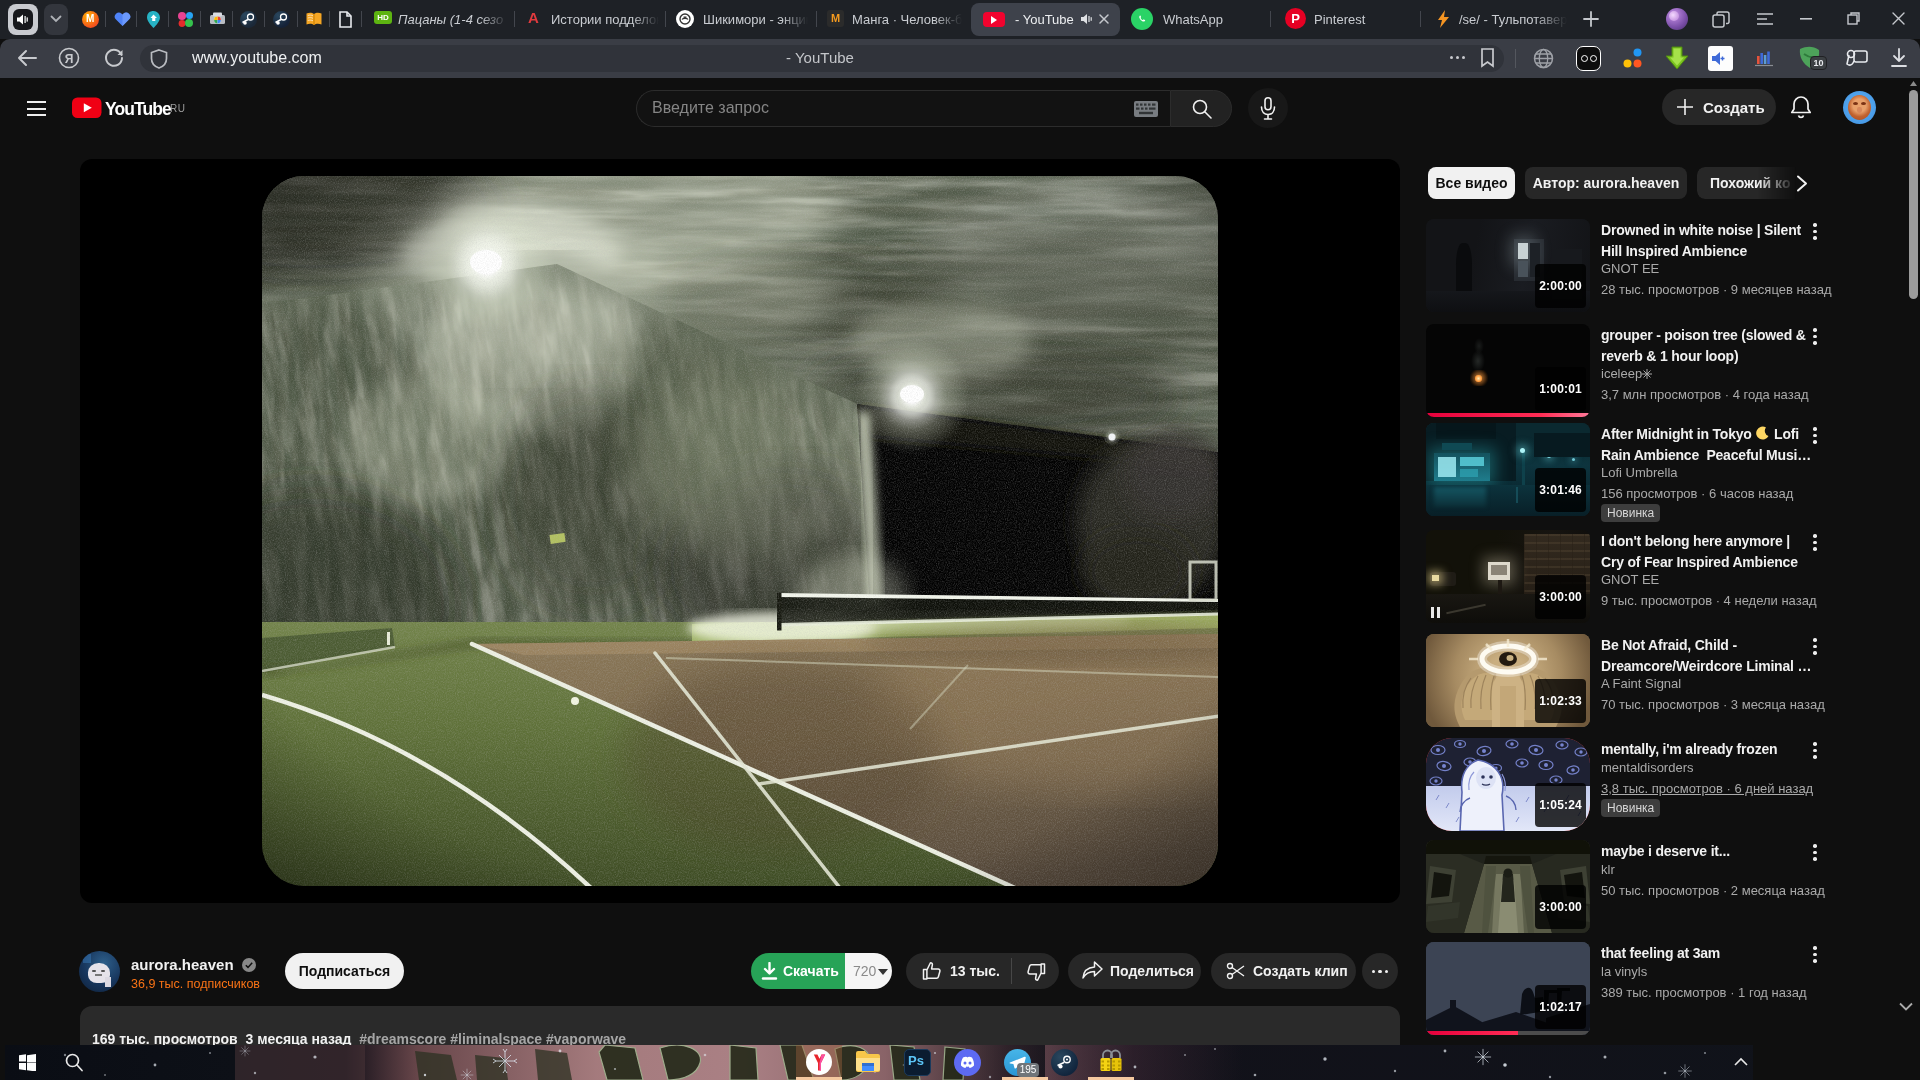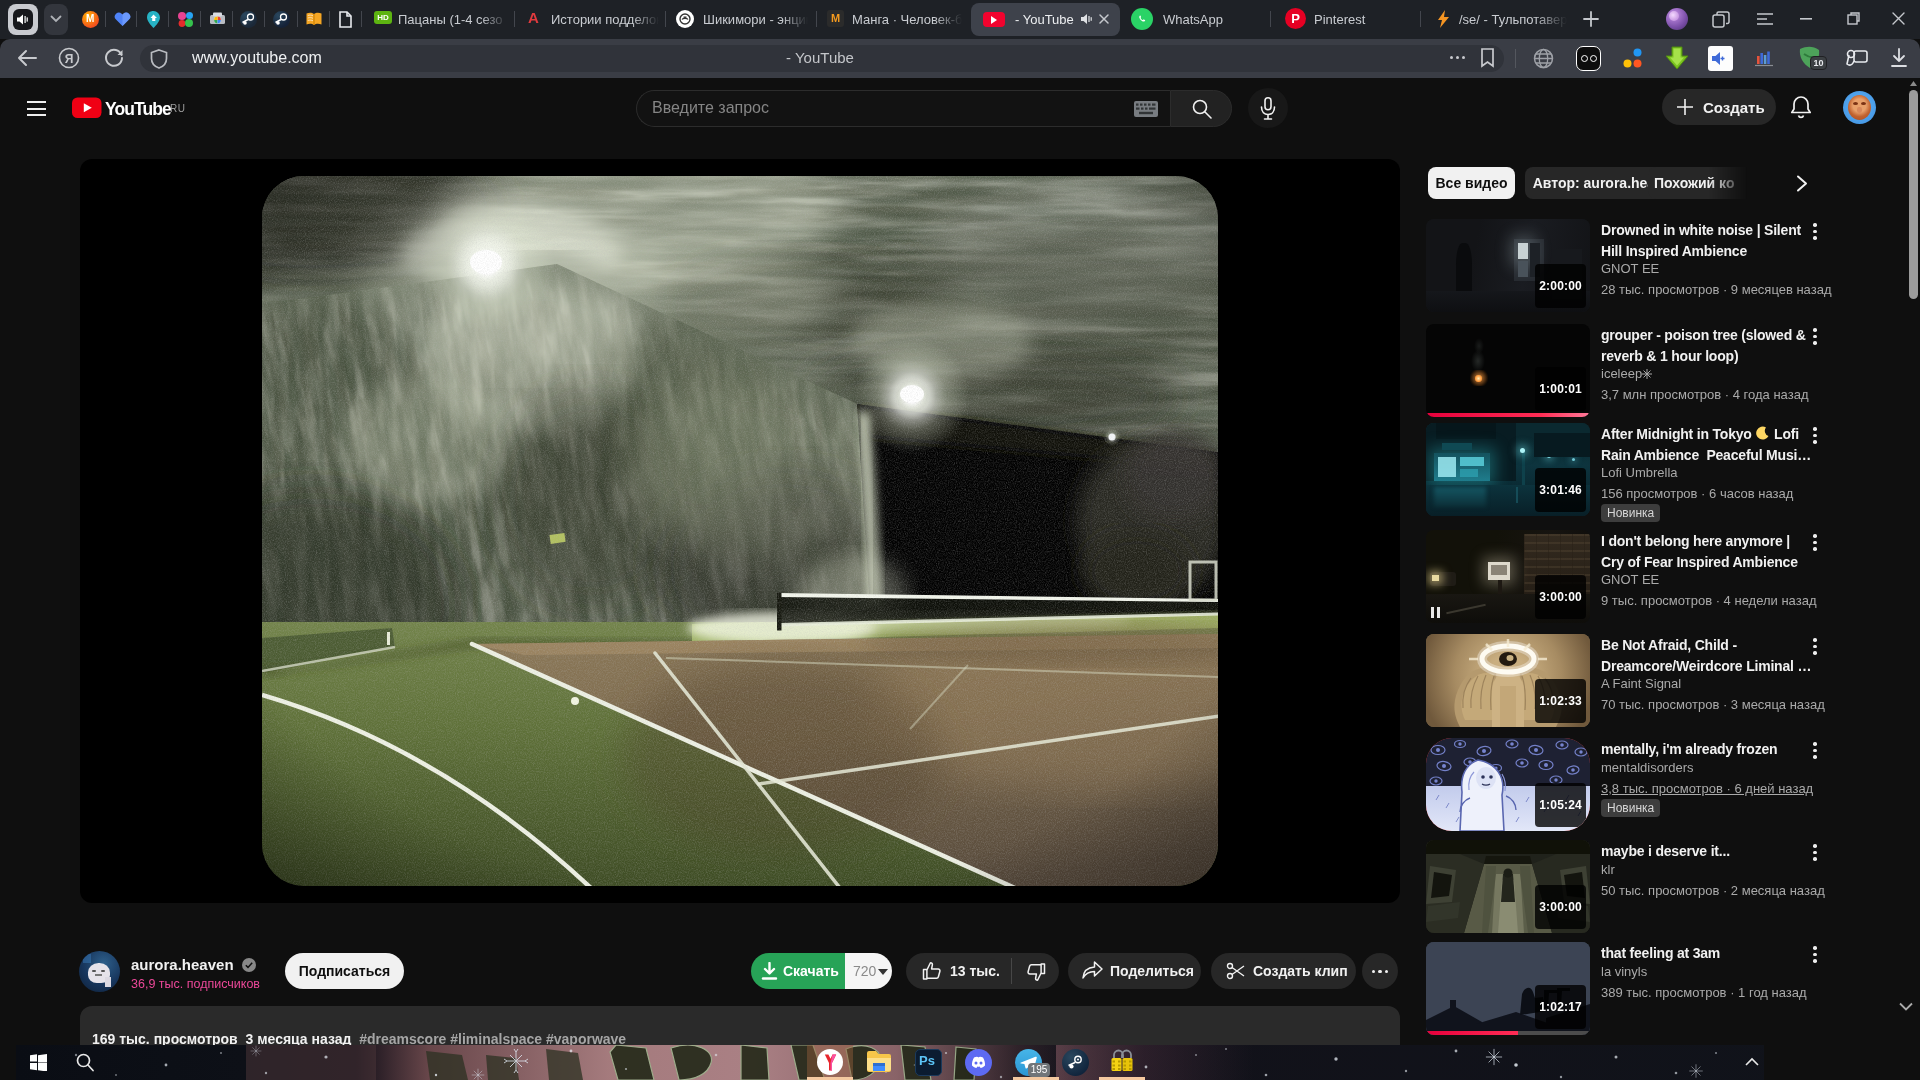--- a/index.html
+++ b/index.html
@@ -34,21 +34,21 @@
   font-size:14px;font-weight:bold;display:flex;align-items:center;justify-content:center;}
 .thumb{position:absolute;left:1426px;width:164px;height:93px;border-radius:8px;overflow:hidden;background:#1a1a1a;}
 .dur{position:absolute;right:4px;bottom:4px;background:rgba(0,0,0,.8);color:#fff;font-size:12px;
   font-weight:bold;padding:15px 4px;border-radius:4px;letter-spacing:0.2px;}
 .vtitle{position:absolute;left:1601px;width:213px;color:#f1f1f1;font-size:14px;font-weight:bold;letter-spacing:-0.2px;line-height:20.5px;white-space:nowrap;overflow:hidden;}
 .vmeta{position:absolute;left:1601px;color:#aaa;font-size:13px;}
 .vdots{position:absolute;left:1813px;width:4px;color:#fff;}
 .vdots b{display:block;width:3.5px;height:3.5px;border-radius:50%;background:#eee;margin-bottom:3px;}
 .newb{position:absolute;left:1601px;background:#3d3d3d;color:#d7d7d7;font-size:12px;padding:2px 6px;border-radius:4px;}
 
-#taskbar{position:absolute;left:16px;top:1045px;width:1748px;height:35px;background:#6d28d9;overflow:hidden;}
+#taskbar{position:absolute;left:5px;top:1045px;width:1748px;height:35px;background:#6d28d9;overflow:hidden;}
 </style></head>
 <body>
 
 <div id="tabbar">
 
   <div class="abs" style="left:8px;top:4px;width:30px;height:31px;background:#c9cbd0;border-radius:8px;"></div>
   <div class="abs" style="left:13px;top:9px;width:20px;height:21px;background:#17181c;border-radius:6px;"></div>
   <svg class="abs" style="left:17px;top:14px" width="12" height="11" viewBox="0 0 12 11">
       <path d="M0 3.5h2.5L6 0.5v10L2.5 7.5H0z" fill="#fff"></path>
       <path d="M8 3q1.5 2 0 4M10 2q2.2 3 0 6.5" stroke="#fff" stroke-width="1.1" fill="none" opacity="0"></path>
@@ -110,21 +110,21 @@
         <path d="M2.8 4.5c1.8-.6 4-.5 5.2.3M2.8 7c1.8-.6 4-.5 5.2.3M2.8 9.5c1.8-.6 4-.5 5.2.3" stroke="#fff" stroke-width=".8" fill="none" opacity=".8"></path>
       </svg></div>
   <div class="tabsep" style="left:329px;"></div>
   <div class="pin" style="left:337px;background:transparent;"><svg width="16" height="17" viewBox="0 0 16 17">
         <path d="M3 1h7l4 4v11H3z" fill="none" stroke="#e8eaee" stroke-width="1.6"></path>
         <path d="M10 1v4h4" fill="none" stroke="#e8eaee" stroke-width="1.6"></path>
       </svg></div>
   <div class="tabsep" style="left:361px;"></div>
 
   <div class="abs" style="left:374px;top:11px;width:18px;height:13px;background:#5db411;border-radius:3px;color:#fff;font-size:8px;font-weight:bold;text-align:center;line-height:13px;">HD</div>
-  <div class="abs" style="left:398px;top:12px;font-size:13px;color:#c9ccd1;width:110px;overflow:hidden;-webkit-mask-image:linear-gradient(90deg,#000 75%,transparent);">Пацаны (1-4 сезо</div>
+  <div class="abs" style="left:398px;top:12px;font-size:13px;color:#c9ccd1;width:110px;overflow:hidden;font-style:italic;-webkit-mask-image:linear-gradient(90deg,#000 75%,transparent);">Пацаны (1-4 сезо</div>
   <div class="tabsep" style="left:514px;"></div>
   <div class="abs" style="left:528px;top:9px;font-size:15px;font-weight:bold;color:#e03a3e;">А</div>
   <div class="abs" style="left:551px;top:12px;font-size:13px;color:#c9ccd1;width:108px;overflow:hidden;-webkit-mask-image:linear-gradient(90deg,#000 75%,transparent);">Истории подделок</div>
   <div class="tabsep" style="left:665px;"></div>
   <div class="abs" style="left:676px;top:10px;width:18px;height:18px;border-radius:50%;background:#fff;"></div>
   <svg class="abs" style="left:679px;top:13px" width="12" height="12" viewBox="0 0 12 12">
       <circle cx="6" cy="6" r="5" fill="none" stroke="#343434" stroke-width="1.4"></circle>
       <path d="M3 6.5c1-1.5 5-1.5 6 0M4.5 4.2h3" stroke="#343434" stroke-width="1.2" fill="none"></path>
     </svg>
   <div class="abs" style="left:703px;top:12px;font-size:13px;color:#c9ccd1;width:105px;overflow:hidden;-webkit-mask-image:linear-gradient(90deg,#000 75%,transparent);">Шикимори - энцик</div>
@@ -504,21 +504,21 @@
   <div style="position:absolute;left:22px;top:19px;width:3.5px;height:2px;background:#555;border-radius:2px;"></div>
   <div style="position:absolute;left:16px;top:23px;width:7px;height:1.6px;background:#777;"></div>
   <div style="position:absolute;left:4px;top:3px;width:8px;height:9px;background:#3a79b8;opacity:.5;"></div>
   <div style="position:absolute;left:26px;top:26px;width:6px;height:10px;background:#dcd9e2;"></div>
 </div>
 <div class="abs" style="left:131px;top:956px;font-size:15px;font-weight:bold;color:#f1f1f1;">aurora.heaven</div>
 <svg class="abs" style="left:242px;top:958px" width="14" height="14" viewBox="0 0 14 14">
     <circle cx="7" cy="7" r="7" fill="#888"></circle>
     <path d="M3.8 7.2 6 9.4l4.2-4.6" stroke="#0f0f0f" stroke-width="1.5" fill="none"></path>
   </svg>
-<div class="abs" style="left:131px;top:977px;font-size:12.5px;color:#ec4899;">36,9 тыс. подписчиков</div>
+<div class="abs" style="left:131px;top:977px;font-size:12.5px;color:#f97316;">36,9 тыс. подписчиков</div>
 <div class="pill" style="left:285px;top:953px;width:119px;background:#f1f1f1;color:#0f0f0f;">Подписаться</div>
 
 <div class="abs" style="left:751px;top:953px;width:141px;height:36px;border-radius:18px;overflow:hidden;">
   <div style="position:absolute;left:0;top:0;width:94px;height:36px;background:#27a357;"></div>
   <div style="position:absolute;left:94px;top:0;width:47px;height:36px;background:#f5f5f5;"></div>
 </div>
 <svg class="abs" style="left:761px;top:962px" width="17" height="18" viewBox="0 0 17 18">
     <path d="M8.5 1v10M4 7l4.5 4.5L13 7" stroke="#fff" stroke-width="2.4" fill="none" stroke-linecap="round" stroke-linejoin="round"></path>
     <path d="M2 16.5h13" stroke="#fff" stroke-width="2.4" stroke-linecap="round"></path>
   </svg>
@@ -559,21 +559,21 @@
     <b style="position:absolute;left:0;width:3.4px;height:3.4px;border-radius:50%;background:#f1f1f1;"></b>
     <b style="position:absolute;left:6.3px;width:3.4px;height:3.4px;border-radius:50%;background:#f1f1f1;"></b>
     <b style="position:absolute;left:12.6px;width:3.4px;height:3.4px;border-radius:50%;background:#f1f1f1;"></b>
   </div>
 
 <div id="descbox"></div>
 <div class="abs" style="left:92px;top:1031px;font-size:14px;font-weight:bold;color:#f1f1f1;">169 тыс. просмотров&nbsp;&nbsp;3 месяца назад&nbsp;&nbsp;<span style="color:#a6a6a6;">#dreamscore #liminalspace #vaporwave</span></div>
 
 <div class="chip" style="left:1428px;width:87px;background:#f1f1f1;color:#0f0f0f;">Все видео</div>
 <div class="chip" style="left:1525px;width:162px;">Автор: aurora.heaven</div>
-<div class="chip" style="left:1648px;width:110px;-webkit-mask-image:linear-gradient(90deg,#000 55%,transparent 90%);justify-content:flex-start;padding-left:6px;">Похожий ко</div>
+<div class="chip" style="left:1697px;width:110px;-webkit-mask-image:linear-gradient(90deg,#000 55%,transparent 90%);justify-content:flex-start;padding-left:13px;">Похожий ко</div>
 <svg class="abs" style="left:1795px;top:175px" width="14" height="17" viewBox="0 0 14 17">
     <path d="M3 1.5l8 7-8 7" stroke="#f1f1f1" stroke-width="2" fill="none" stroke-linecap="round" stroke-linejoin="round"></path>
   </svg>
 
 <div class="thumb" style="top:219px;background:#101114;">
   <div class="abs" style="left:0;top:0;width:164px;height:93px;background:linear-gradient(100deg,#131417 30%,#1a1c21 60%,#121316);"></div>
   <div class="abs" style="left:88px;top:20px;width:30px;height:42px;background:#272b31;"></div>
   <div class="abs" style="left:92px;top:24px;width:10px;height:16px;background:#c8d2d4;box-shadow:0 0 16px 7px rgba(180,200,205,.3);"></div>
   <div class="abs" style="left:104px;top:24px;width:10px;height:34px;background:#1d2126;"></div>
   <div class="abs" style="left:92px;top:42px;width:10px;height:16px;background:#49525a;"></div>

